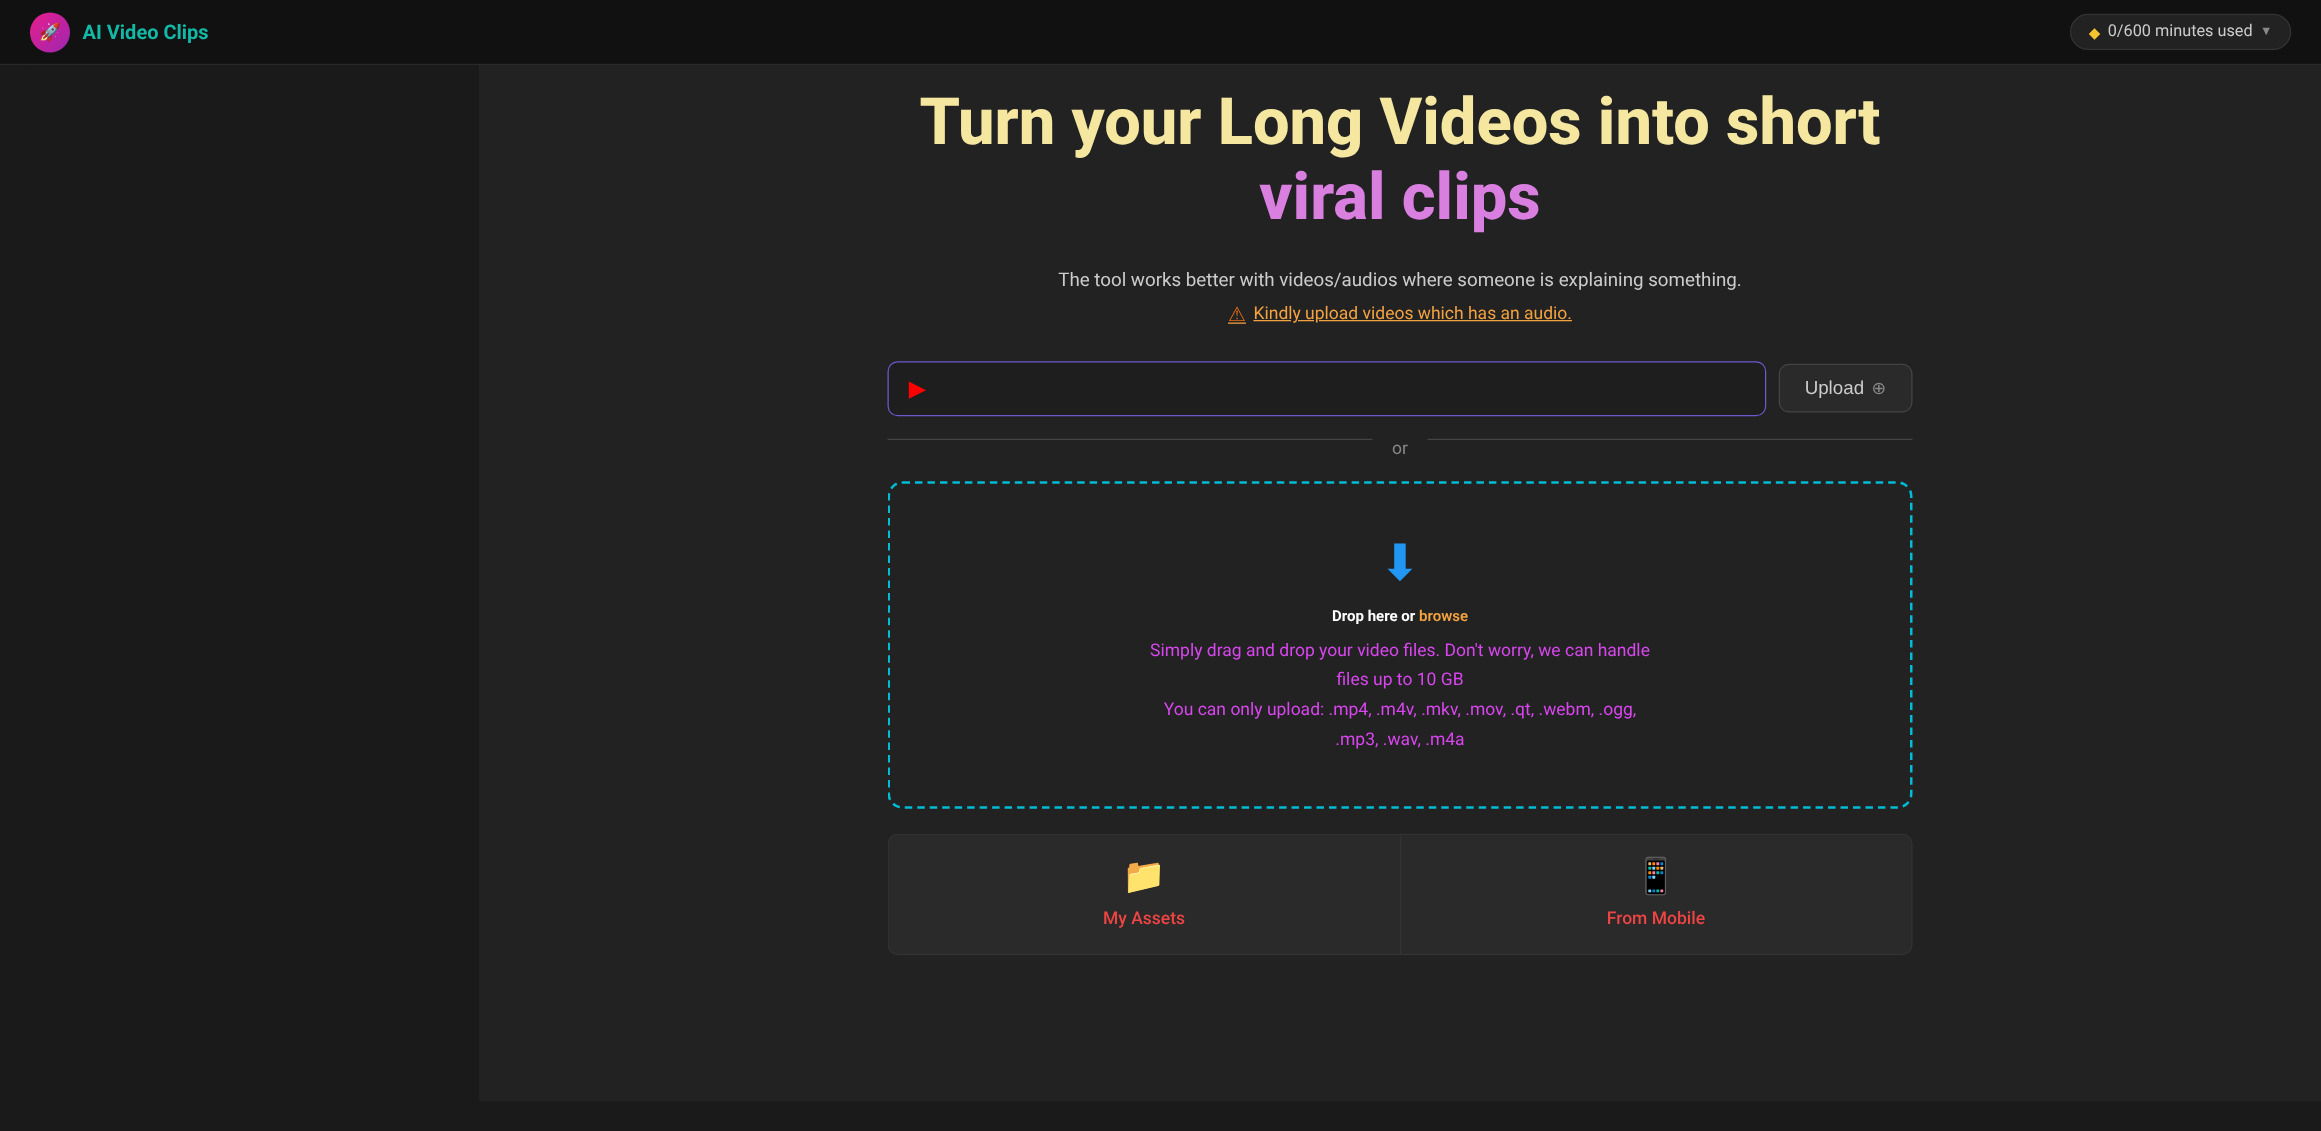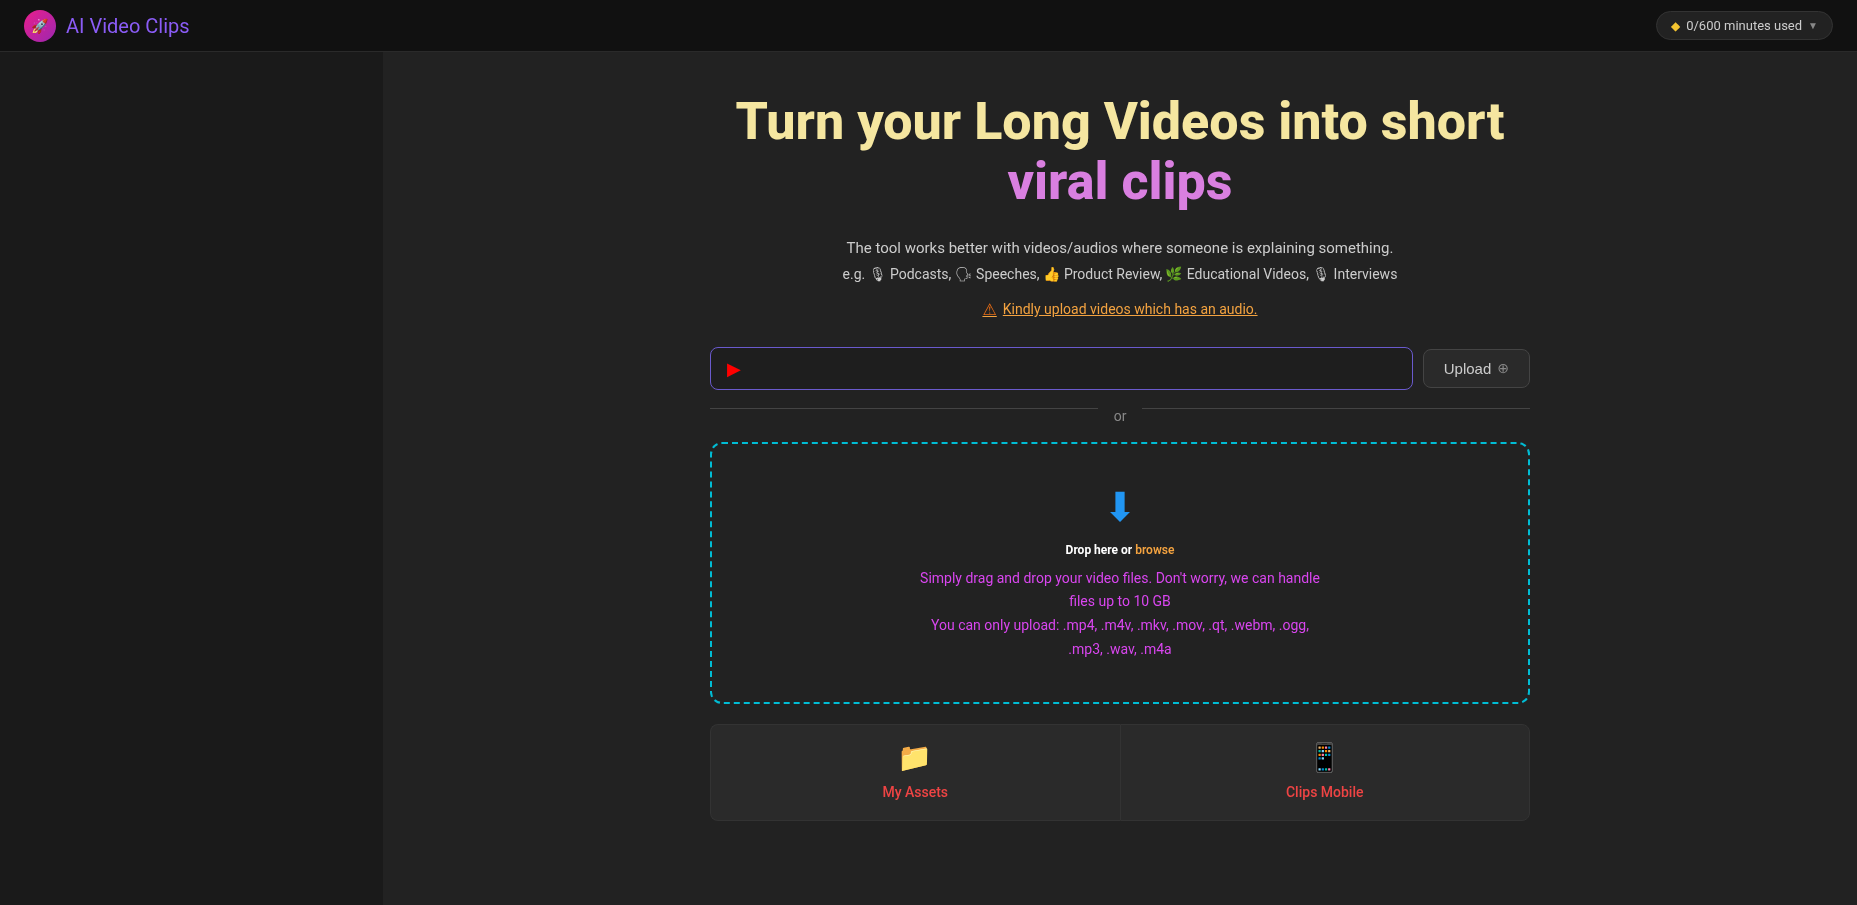--- a/index.html
+++ b/index.html
@@ -46,23 +46,23 @@
       border-radius: 50%;
       display: flex;
       align-items: center;
       justify-content: center;
       font-size: 14px;
       color: white;
       font-weight: bold;
     }
 
     .brand-name {
-      font-size: 20px;
-      font-weight: 400;
-      color: #8b5cf6;
+      font-size: 16px;
+      font-weight: 700;
+      color: #14b8a6;
     }
 
     .minutes-badge {
       display: flex;
       align-items: center;
       gap: 6px;
       background-color: #222222;
       border: 1px solid #333333;
       border-radius: 20px;
       padding: 6px 14px;
@@ -76,21 +76,21 @@
       font-size: 12px;
     }
 
     .chevron-down {
       color: #888888;
       font-size: 10px;
     }
 
     
     .main-content {
-      margin-top: 52px;
+      margin-top: 28px;
       display: flex;
       min-height: calc(905px - 52px);
       padding-left: 23px;
     }
 
     
     .sidebar {
       width: 360px;
       background-color: #1a1a1a;
       flex-shrink: 0;
@@ -345,21 +345,20 @@
   <div class="sidebar"></div>
 
   <div class="content-area">
 
     <h1 class="hero-title">
       <span class="line1">Turn your Long Videos into short</span><br>
       <span class="line2">viral clips</span>
     </h1>
 
     <p class="hero-subtitle">The tool works better with videos/audios where someone is explaining something.</p>
-    <p class="hero-examples">e.g. 🎙 Podcasts, 🗣 Speeches, 👍 Product Review, 🌿 Educational Videos, 🎙 Interviews</p>
 
     <div class="warning-text">
       <span class="warning-icon">⚠</span>
       <span>Kindly upload videos which has an audio.</span>
     </div>
 
     <div class="url-input-row">
       <div class="url-input-wrapper">
         <span class="yt-icon">▶</span>
       </div>
@@ -386,18 +385,18 @@
       </p>
     </div>
 
     <div class="source-buttons">
       <div class="source-btn">
         <span class="source-icon">📁</span>
         <span class="source-label">My Assets</span>
       </div>
       <div class="source-btn">
         <span class="source-icon-mobile">📱</span>
-        <span class="source-label">Clips Mobile</span>
+        <span class="source-label">From Mobile</span>
       </div>
     </div>
 
   </div>
 </div>
 
 </body></html>

